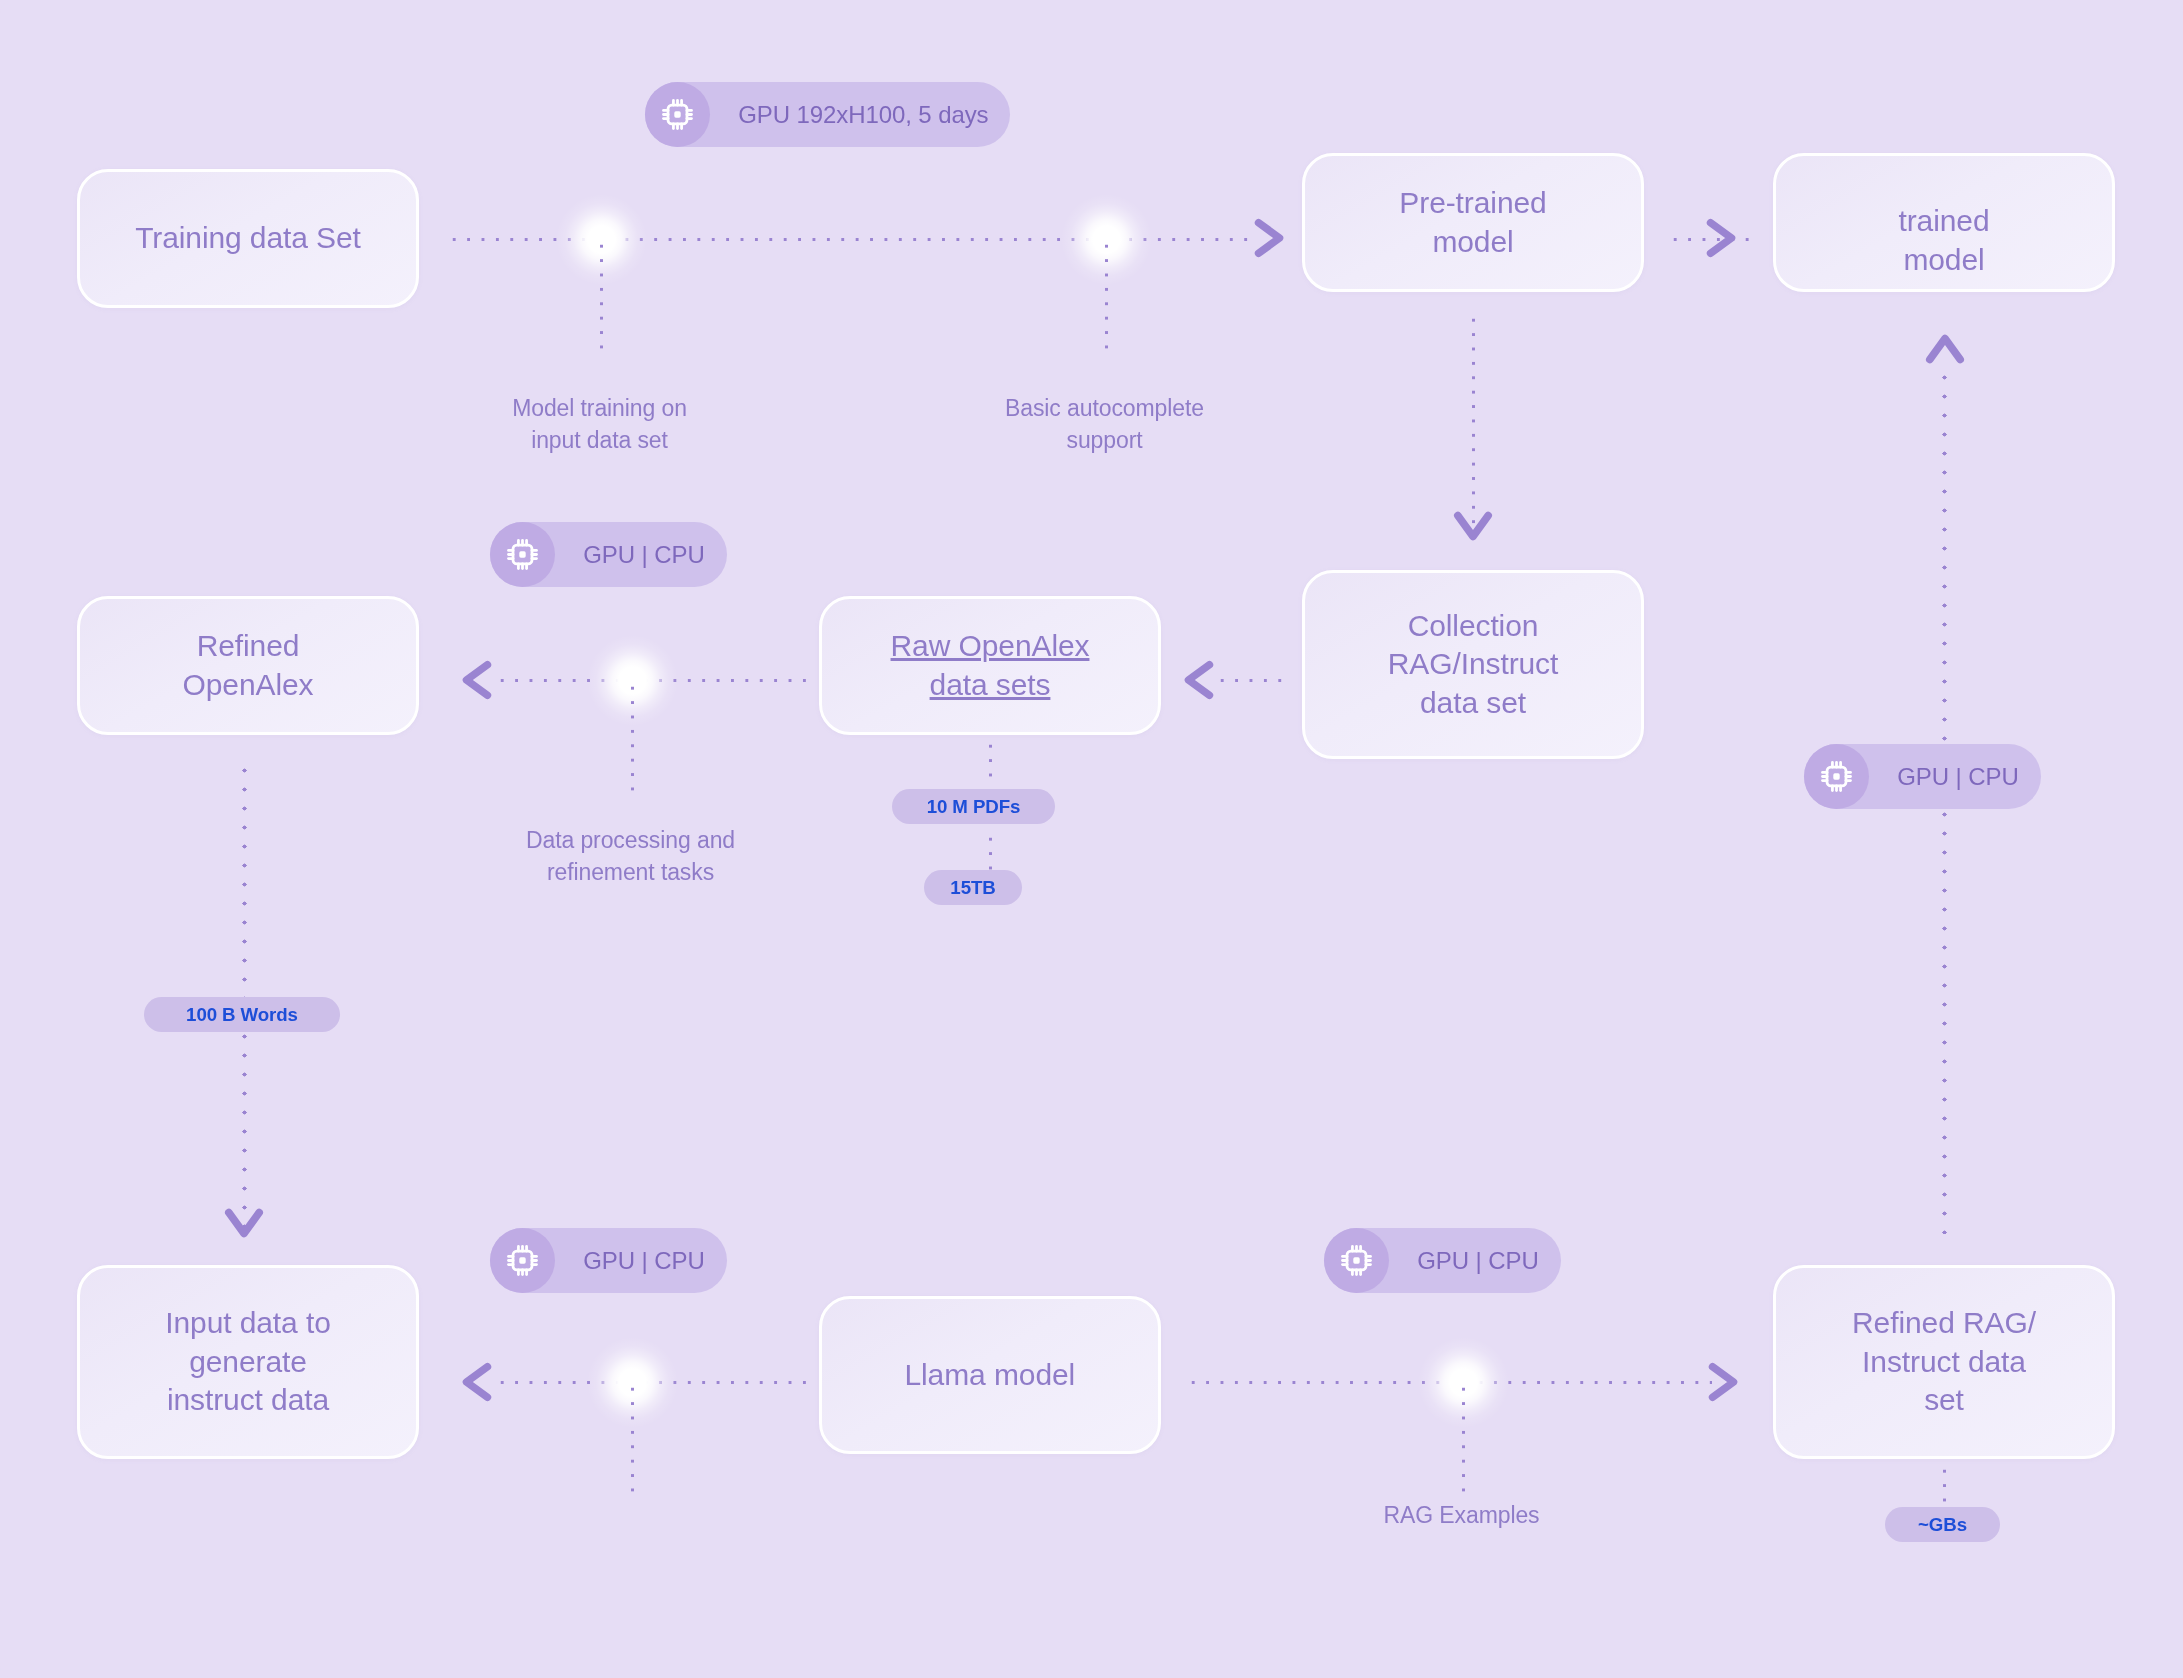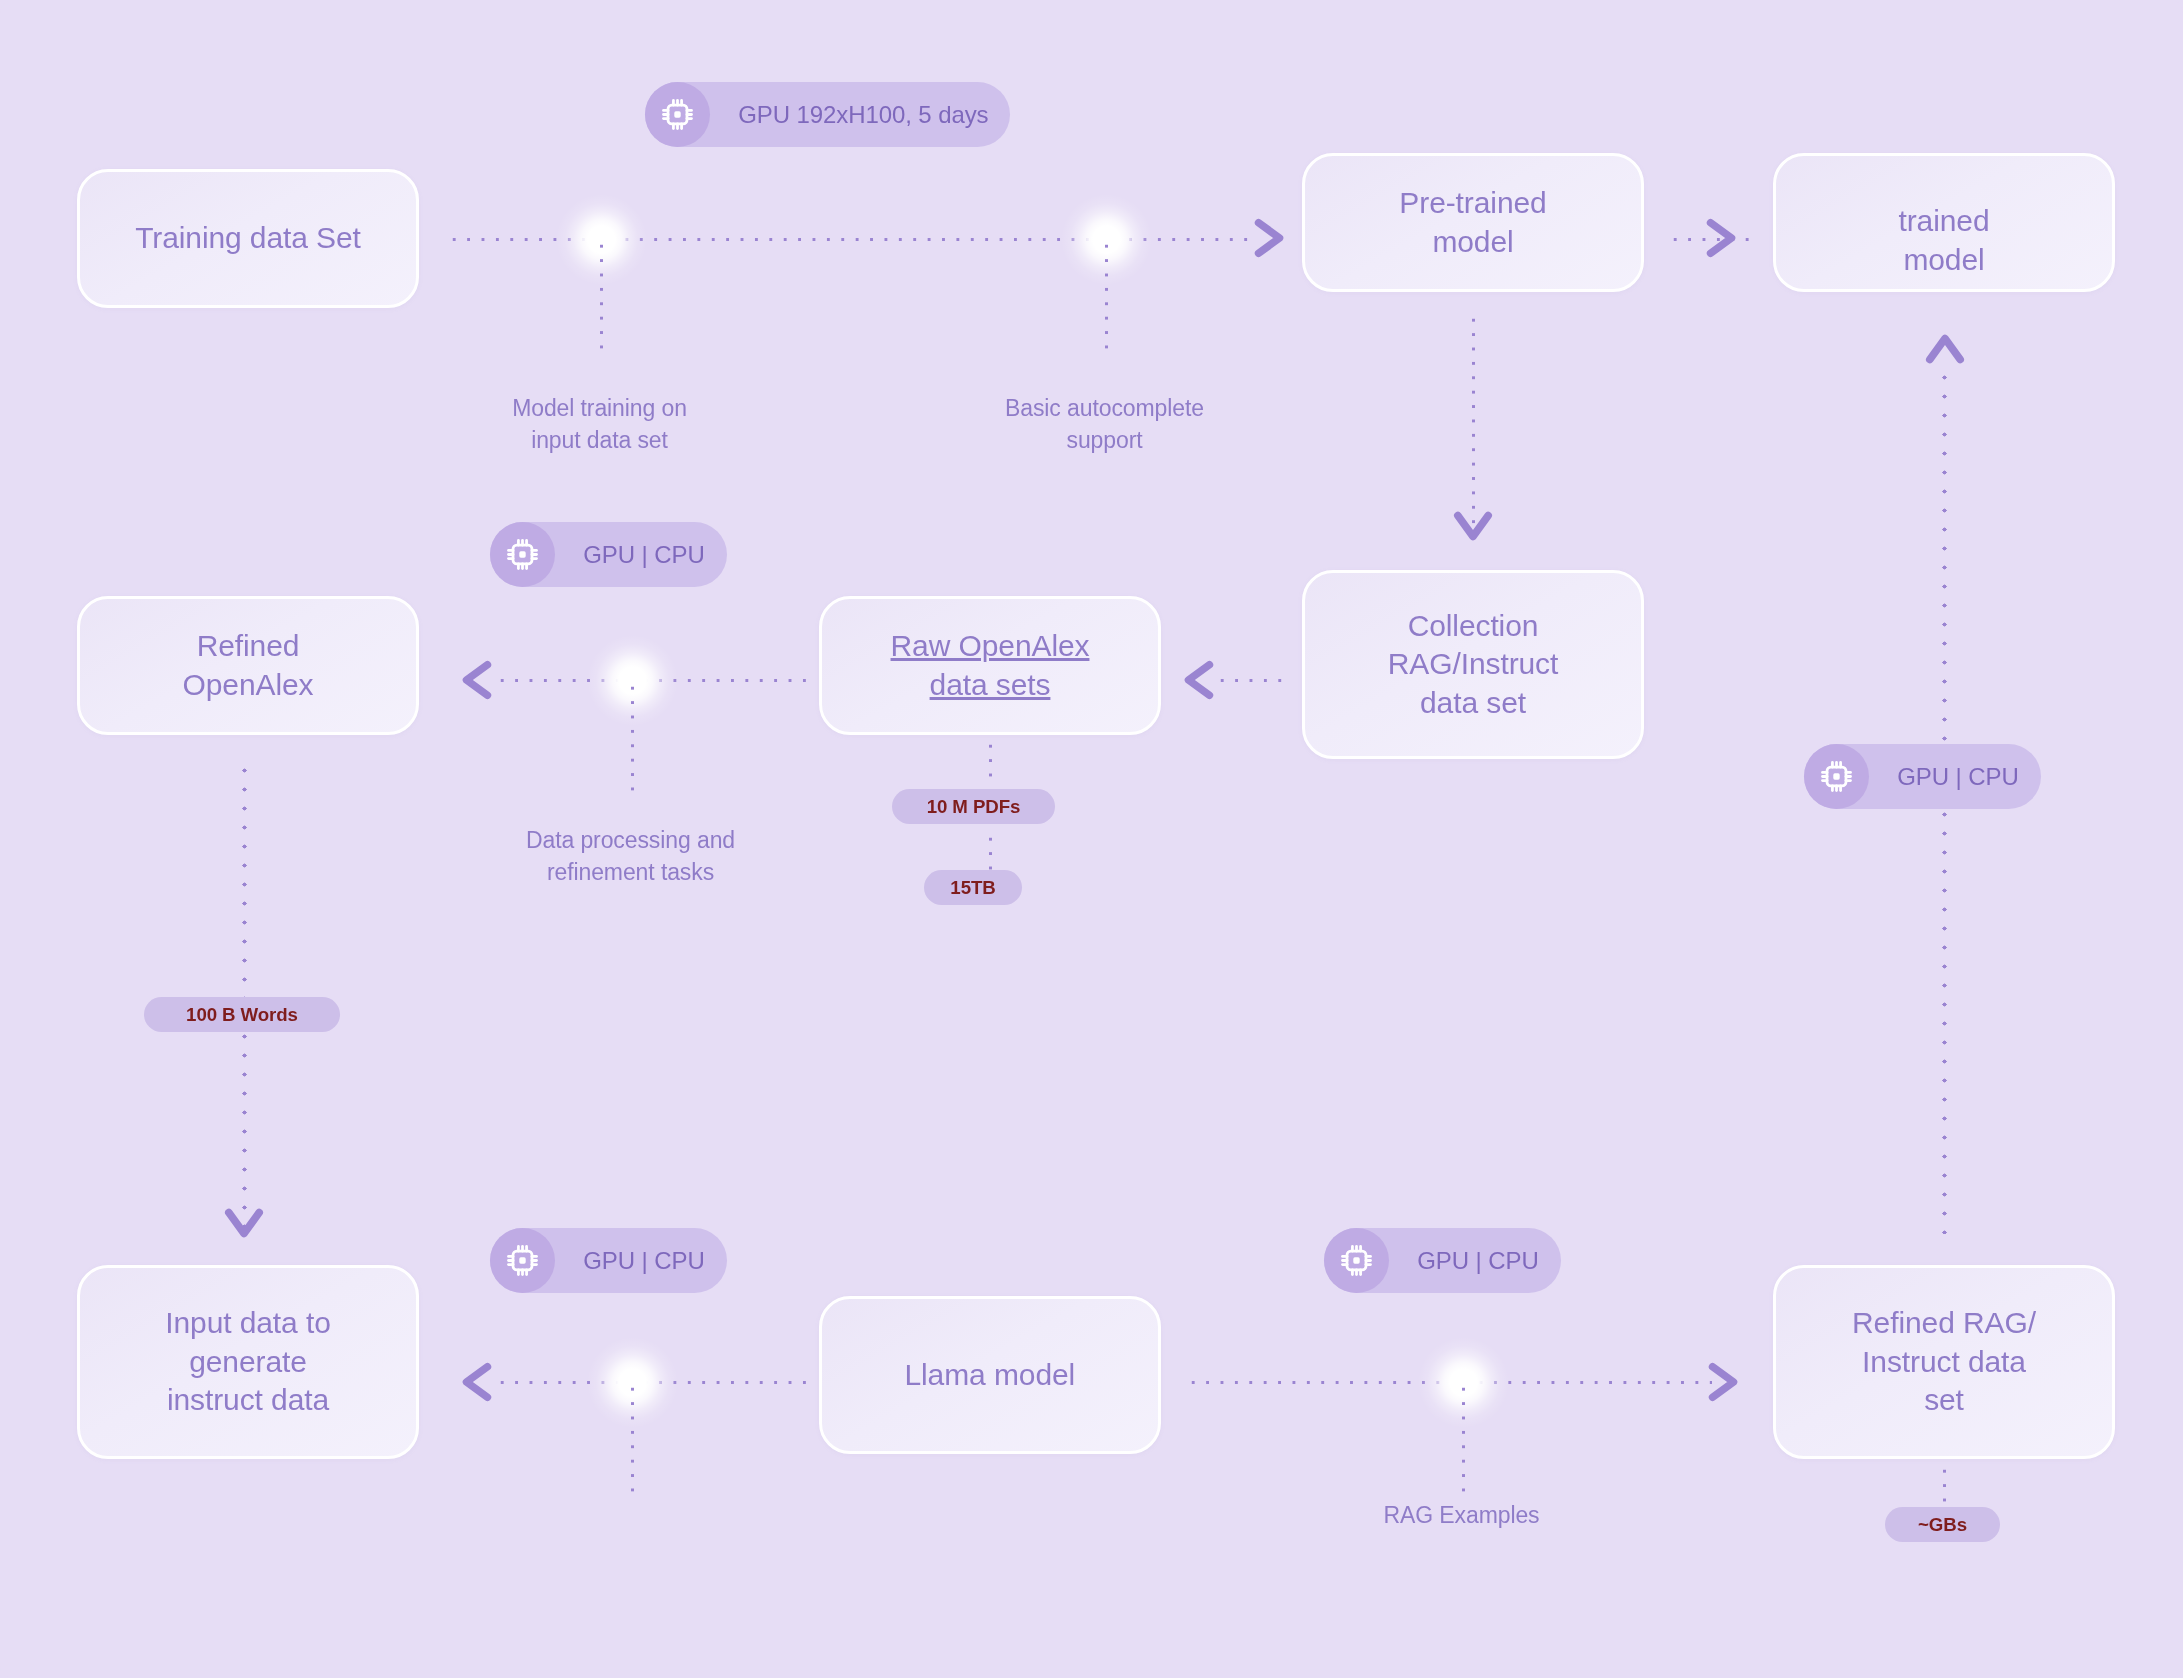--- a/index.html
+++ b/index.html
@@ -60,21 +60,21 @@
     margin-left:16.3px;
     white-space:nowrap;
   }
 
   
   .data-pill{
     position:absolute;
     height:35px;
     border-radius:17.7px;
     background:#cdbfe9;
-    color:#7f1d1d;
+    color:#1d4ed8;
     font-size:18.7px;
     font-weight:bold;
     letter-spacing:-0.1px;
     display:flex;align-items:center;justify-content:center;
     padding:0 16.3px;
     white-space:nowrap;
     box-sizing:border-box;
   }
 
   

